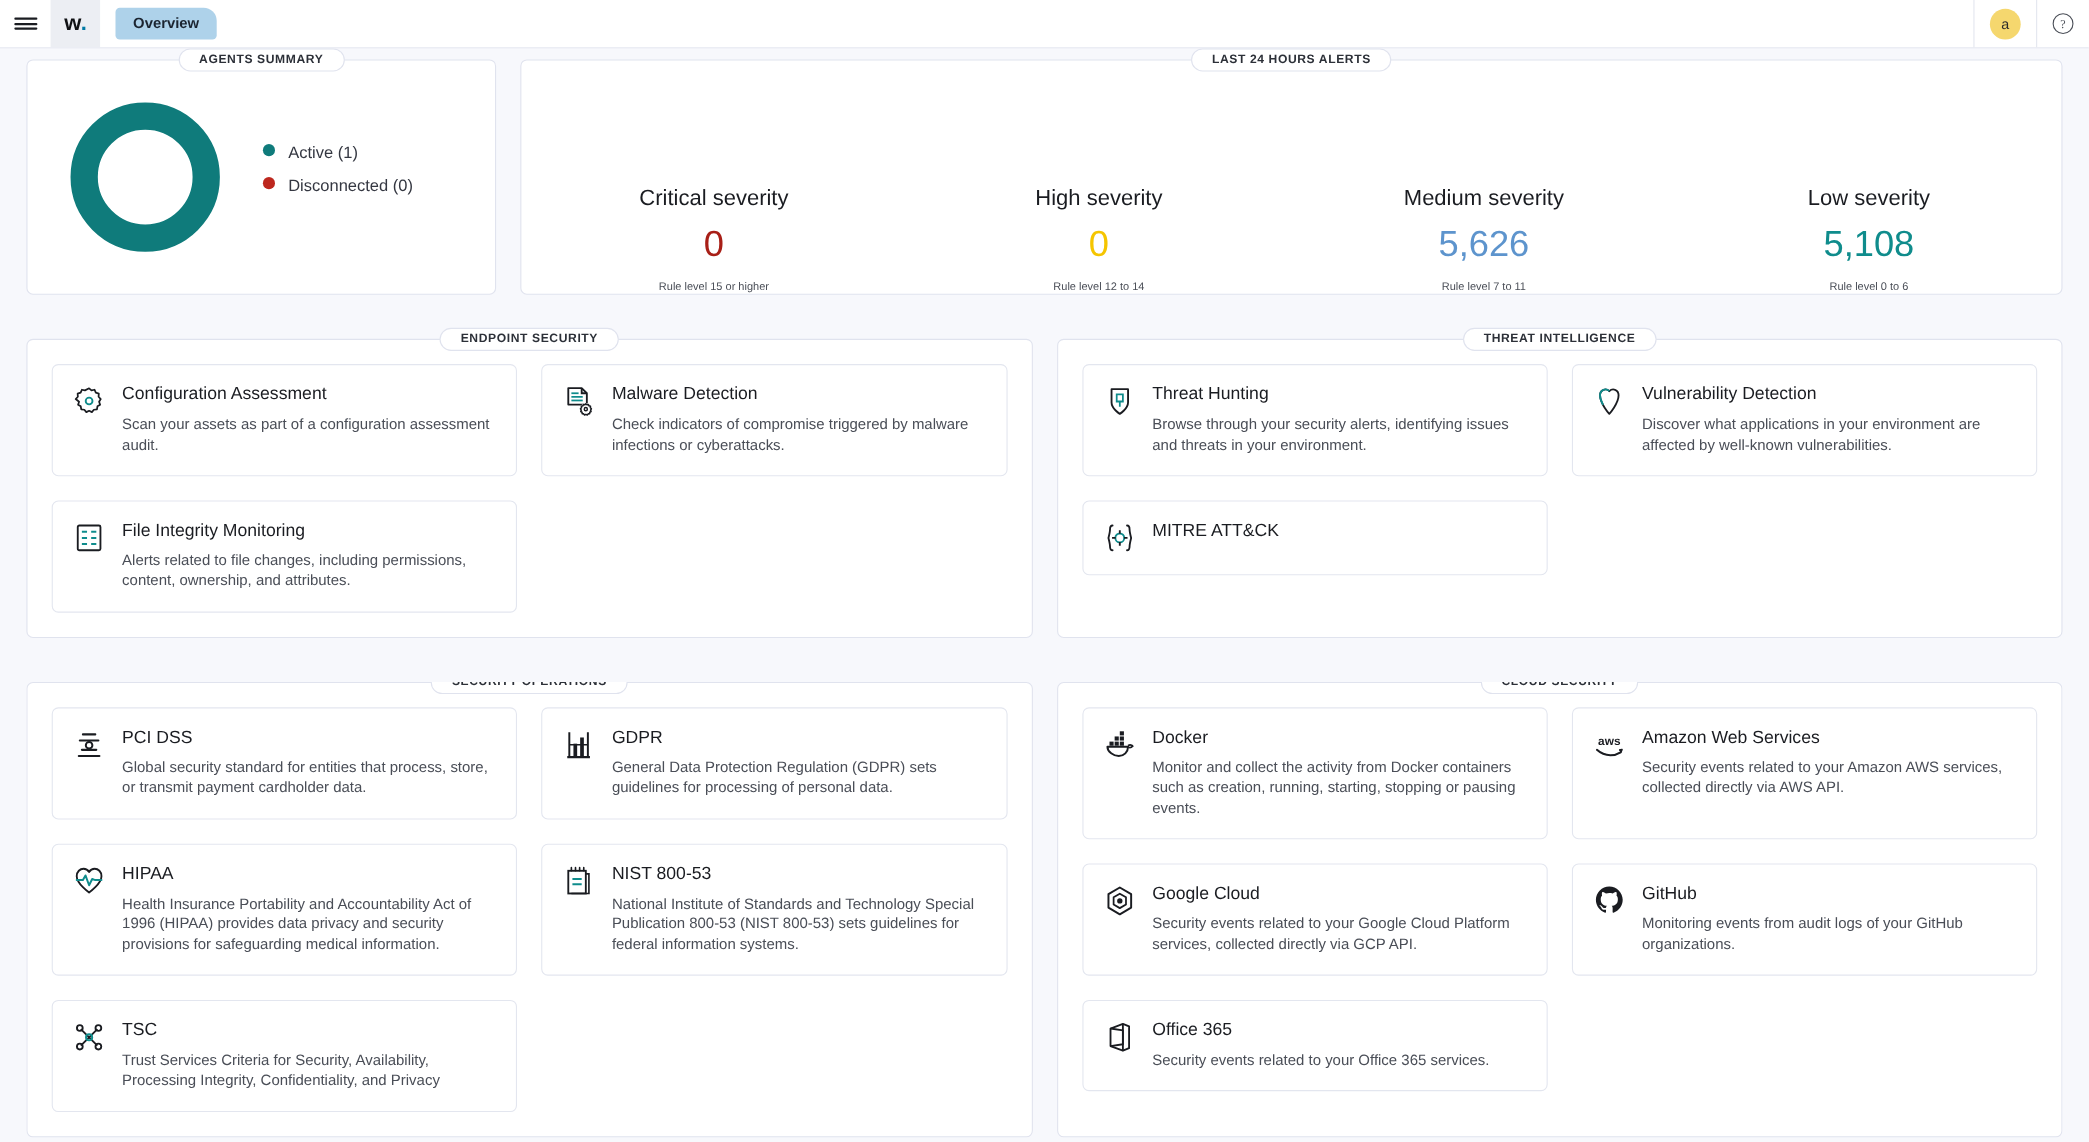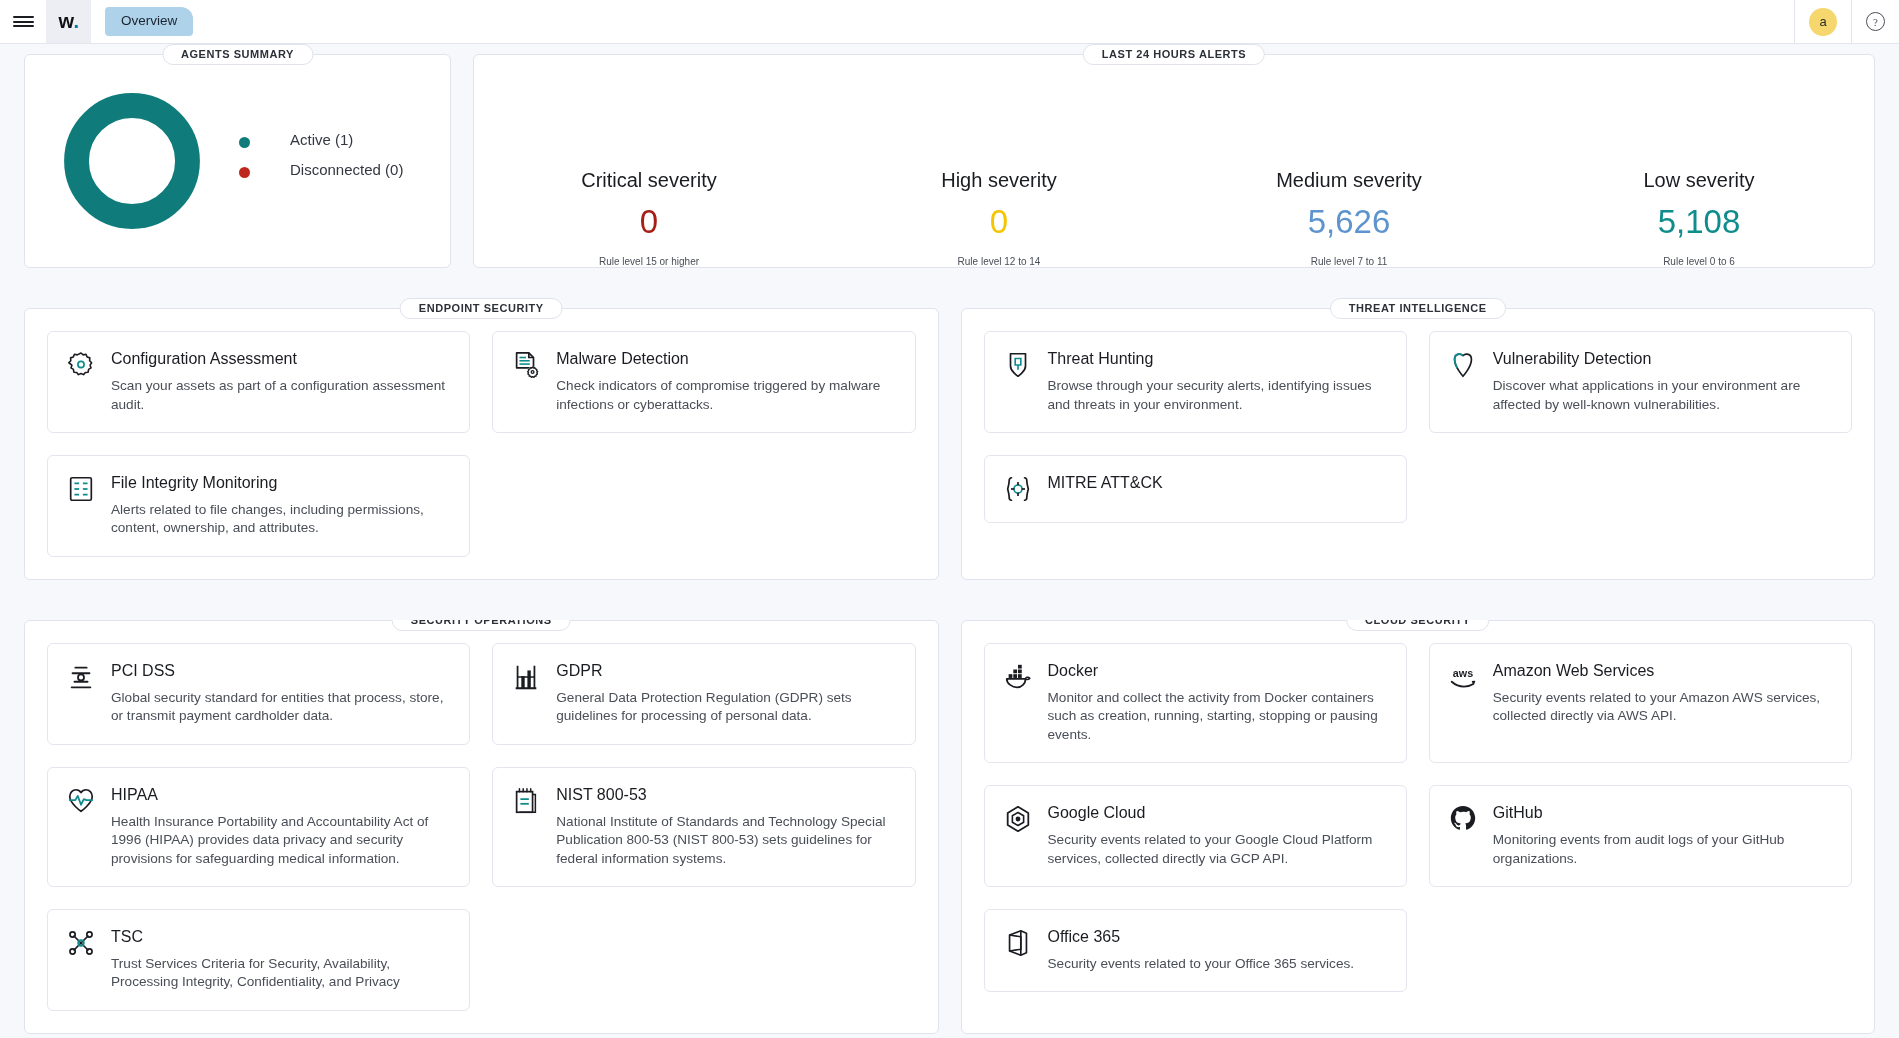--- a/index.html
+++ b/index.html
@@ -24,21 +24,21 @@
     cursor: pointer;
   }
   .tb-burger span { display:block; width:21px; height:2px; background:#1a1c21; margin:2.5px 0; border-radius:1px; }
   .tb-logo {
     width: 45px; background: #eceef3;
     display: flex; align-items: center; justify-content: center;
     font-size: 20px; font-weight: 700; color: #101114; letter-spacing: -0.5px;
     cursor: pointer;
   }
   .tb-logo .dot { color:#0079a5; font-size:20px; }
-  .tb-tabs { display:flex; align-items:center; padding-left: 14px; }
+  .tb-tabs { display:flex; align-items:center; padding-left: 14px; font-weight: bold; }
   .tab-overview {
     background: #aed2ea; color: #1b2430;
     font-size: 13.5px; padding: 5px 16px 6px 16px;
     border-radius: 4px 12px 4px 4px;
     cursor: pointer; line-height: 1.3;
   }
   .tb-right {
     margin-left: auto; display: flex; align-items: stretch;
   }
   .tb-cell {
@@ -78,21 +78,21 @@
     color: #2c3038;
     padding: 3px 18px 4px 18px;
     white-space: nowrap;
   }
 
   
   .agents-panel { width: 427px; height: 214px; }
   .agents-inner { display:flex; align-items:center; height:100%; padding: 0 0 0 34px; }
   .donut { width: 146px; height: 146px; flex: none; }
   .legend { margin-left: 34px; }
-  .legend-row { display:flex; align-items:flex-end; margin-bottom: 13px; font-size:15px; color:#343741;gap:28px; }
+  .legend-row { display:flex; align-items:flex-start; margin-bottom: 13px; font-size:15px; color:#343741; }
   .legend-dot { width: 11px; height: 11px; border-radius: 50%; margin-right: 12px; flex:none; }
 
   
   .alerts-panel { flex: 1; height: 214px; }
   .alerts-inner { display:flex; height:100%; align-items:flex-end; }
   .alert-cell { flex:1; text-align:center; }
   .alert-title { font-size: 20px; color: #1a1c21; margin-bottom: 12px; }
   .alert-value { font-size: 33px; line-height: 1.1; margin-bottom: 16px; }
   .alert-sub { font-size: 10px; color: #4a4e57; }
 

